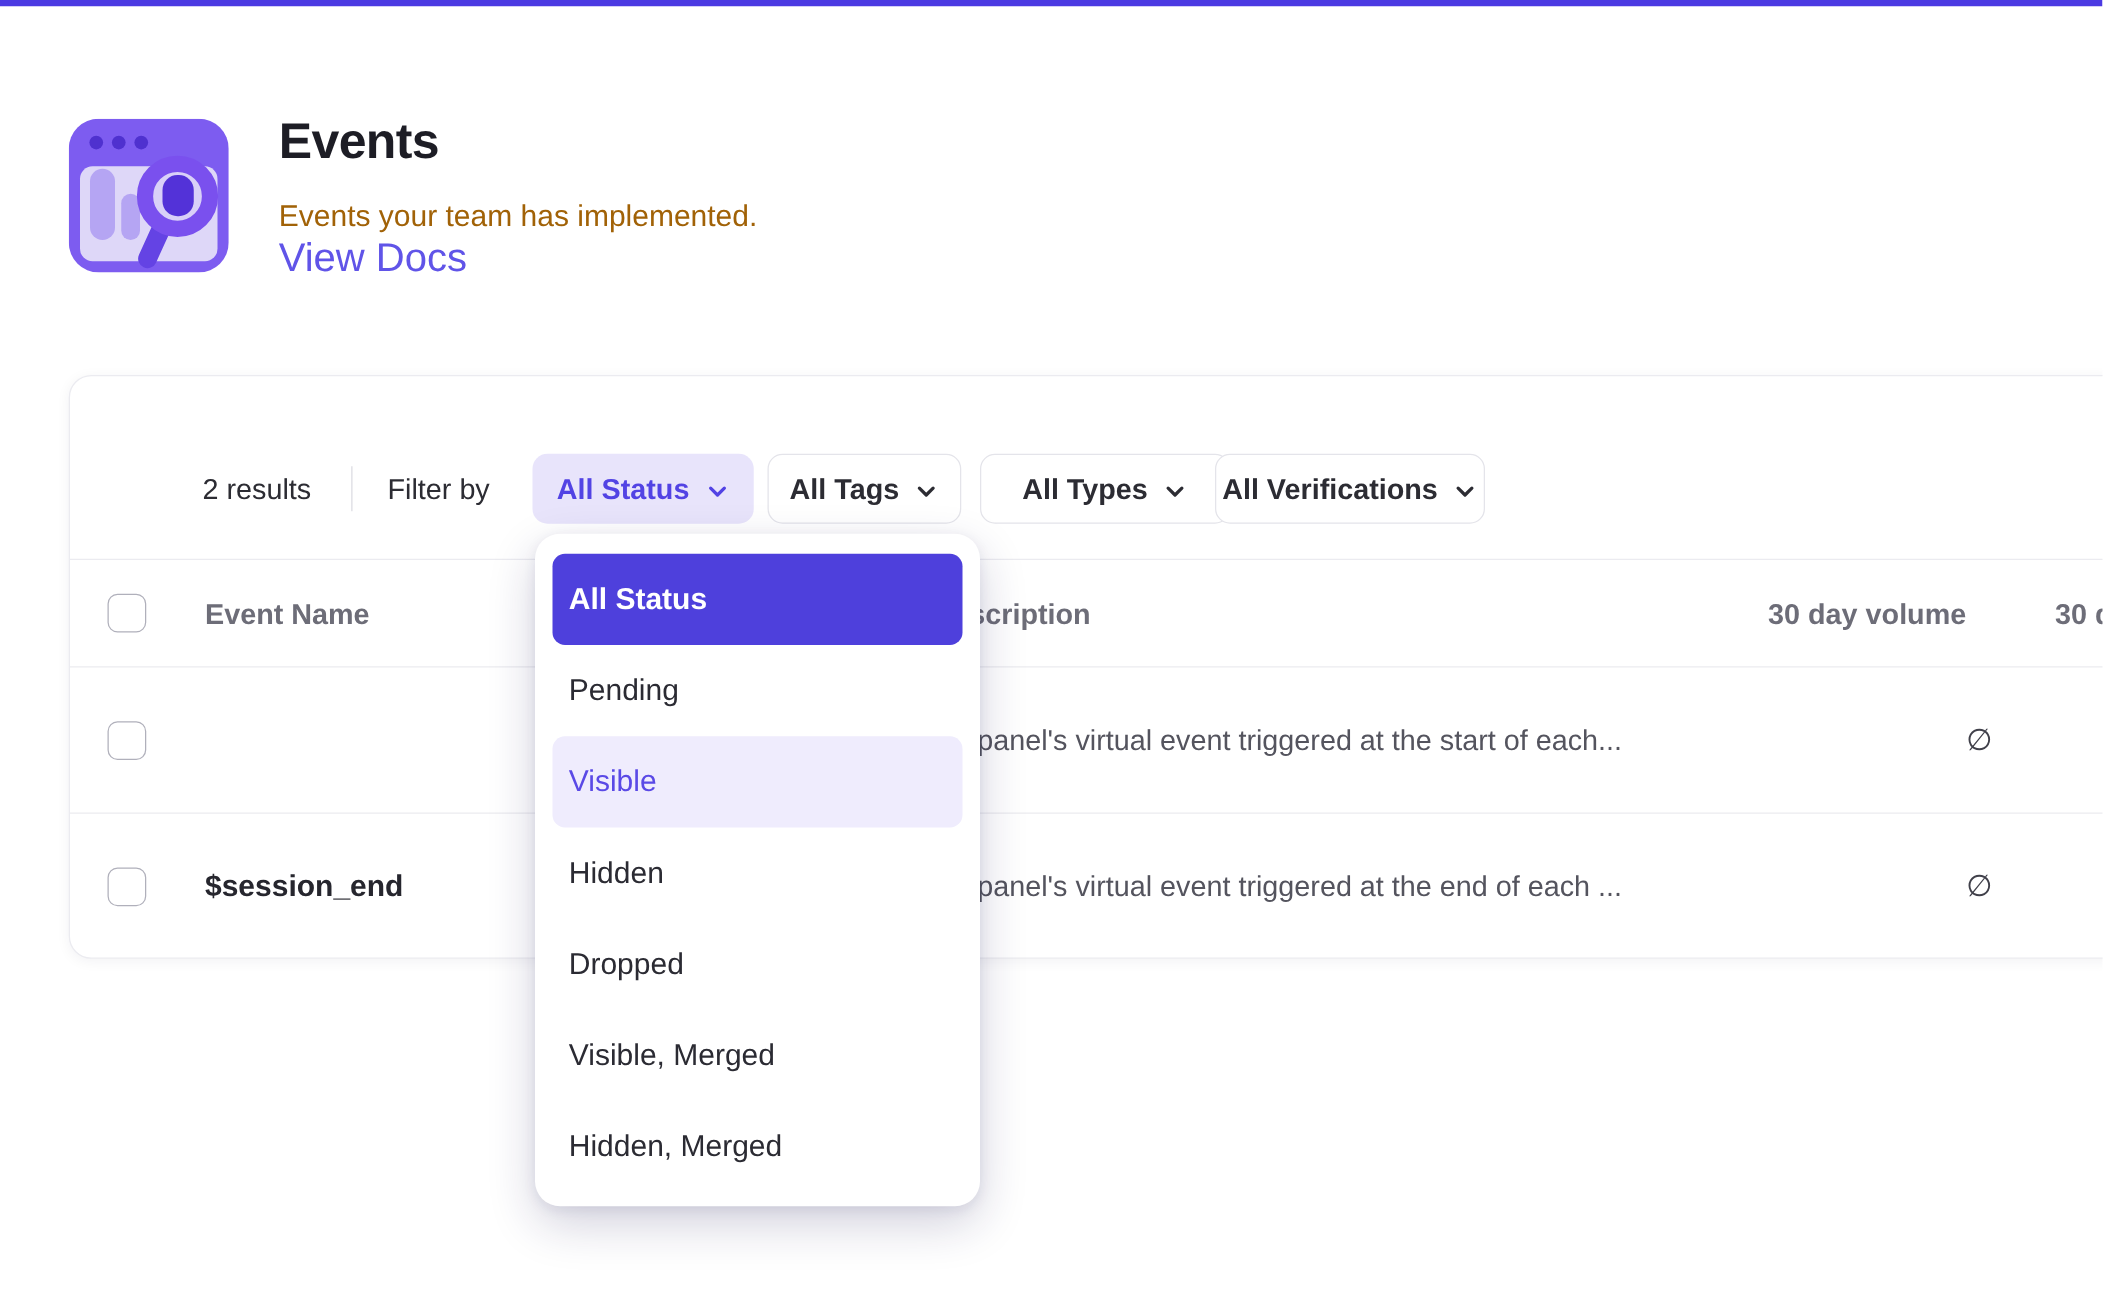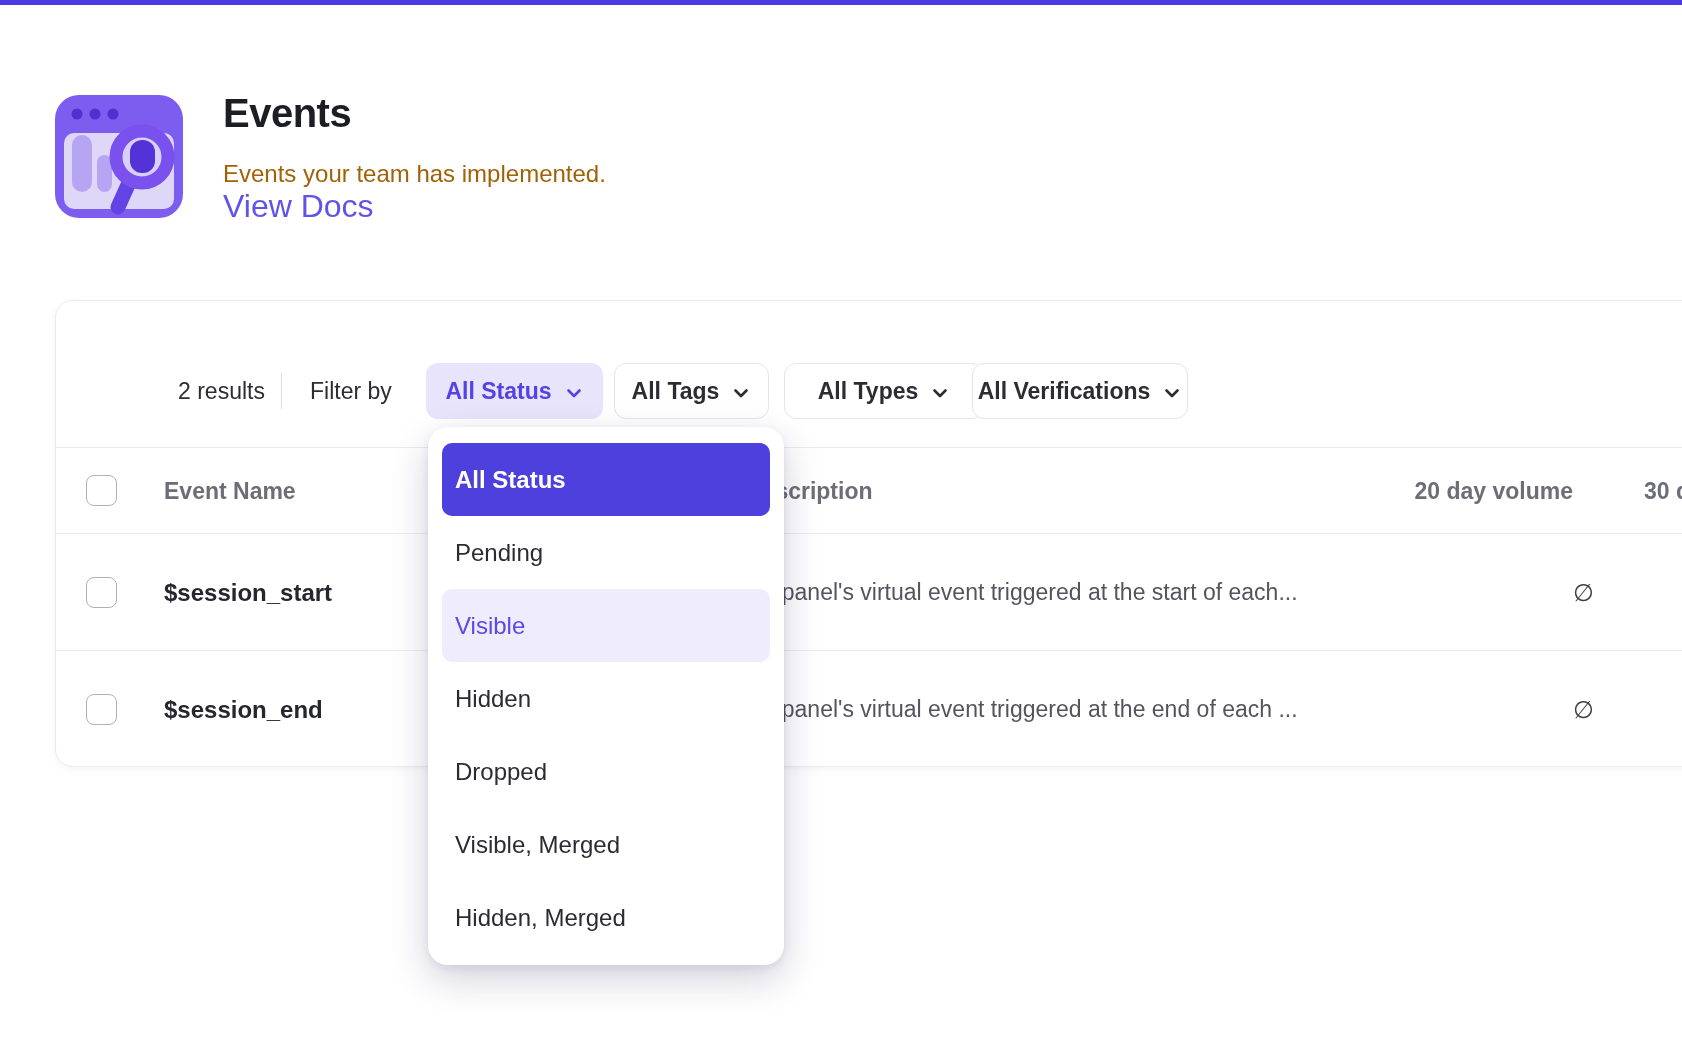--- a/index.html
+++ b/index.html
@@ -20,21 +20,21 @@
   
   .card{
     position:absolute;left:55px;top:300px;width:1647px;height:467px;
     background:#fff;border:1px solid #ebebf0;border-radius:18px;
     box-shadow:0 2px 10px rgba(25,25,60,0.05);
     box-sizing:border-box;
   }
 
   
   .toolbar-item{position:absolute;top:62px;height:56px;line-height:56px;font-size:23px;color:#2c2c33;}
-  .results{left:106px;font-weight:500;margin-left:16px;}
+  .results{left:106px;font-weight:500;}
   .vdivider{position:absolute;left:225px;top:72px;height:36px;width:1px;background:#dcdce2;}
   .filter-by{left:254px;font-weight:500;}
   .chip{
     position:absolute;top:62px;height:56px;display:inline-flex;align-items:center;justify-content:center;
     gap:12px;border-radius:12px;font-size:23px;font-weight:600;color:#2c2c33;
     background:#ffffff;border:1px solid #e4e4ea;box-sizing:border-box;cursor:pointer;
   }
   .chip.active{background:#e8e4fb;border:none;color:#5243e4;}
   .chip-1{left:370px;width:177px;}
   .chip-2{left:558px;width:155px;}
@@ -134,27 +134,26 @@
       <svg width="20" height="20" viewBox="0 0 20 20">
           <polyline points="4.5,7.5 10,13 15.5,7.5" fill="none" stroke="currentColor" stroke-width="2.6" stroke-linecap="round" stroke-linejoin="round"></polyline>
         </svg>
     </span>
   </div>
 
   <div class="thead">
     <div class="checkbox"></div>
     <div class="th th-name">Event Name</div>
     <div class="th th-desc">Description</div>
-    <div class="th th-volume">20 day volume</div>
+    <div class="th th-volume">30 day volume</div>
     <div class="th th-volume2">30 d</div>
   </div>
 
   <div class="trow trow-1">
     <div class="checkbox"></div>
-    <div class="cell cell-name">$session_start</div>
     <div class="cell cell-desc">Mixpanel's virtual event triggered at the start of each...</div>
     <div class="cell cell-volume">∅</div>
   </div>
 
   <div class="trow trow-2">
     <div class="checkbox"></div>
     <div class="cell cell-name">$session_end</div>
     <div class="cell cell-desc">Mixpanel's virtual event triggered at the end of each ...</div>
     <div class="cell cell-volume">∅</div>
   </div>

